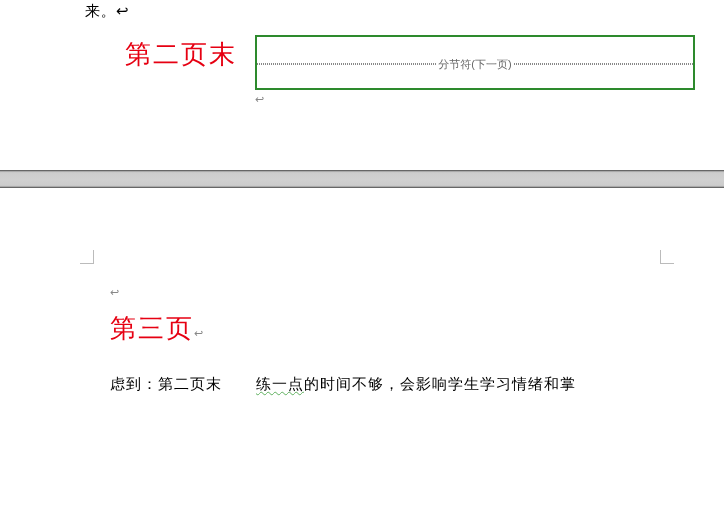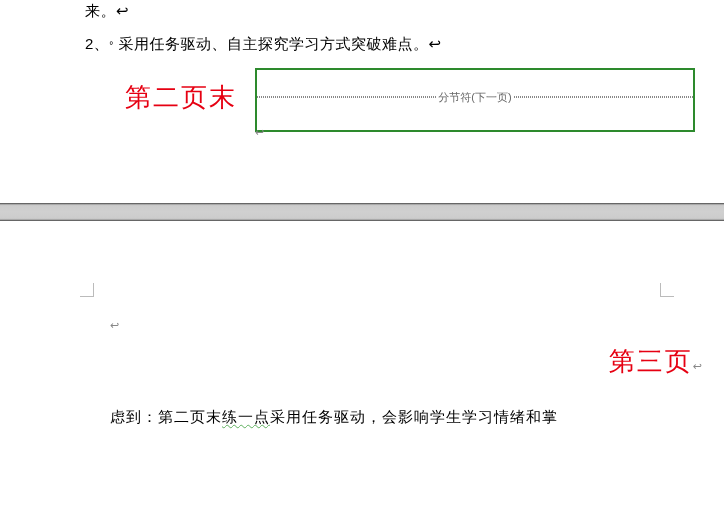--- a/index.html
+++ b/index.html
@@ -46,28 +46,28 @@
       padding-left: 105px;
       height: 60px;
     }
     .red-label-1 {
       color: #e60012;
       font-size: 26px;
       font-family: Liberation Sans, sans-serif;
       display: inline-block;
       vertical-align: top;
       letter-spacing: 2px;
-      margin-top: 12px;
+      margin-top: 2px;
     }
     .section-break-box {
       position: absolute;
       left: 235px;
       top: 0;
       width: 440px;
-      height: 64px;
+      height: 55px;
       border: 2px solid #2d8a2d;
       background: transparent;
       text-align: right;
     }
     .section-break-line {
       position: absolute;
       left: 0;
       top: 19px;
       width: 100%;
       height: 16px;
@@ -135,46 +135,43 @@
       font-size: 11px;
       color: #888;
     }
     .red-label-2 {
       color: #e60012;
       font-size: 26px;
       font-family: "SimSun", serif;
       margin-left: 90px;
       margin-top: 12px;
       letter-spacing: 2px;
-      text-align: right;
     }
     .underline-wavy {
       display: inline-block;
       text-decoration: underline wavy #5fb05f;
       text-decoration-thickness: 1px;
       text-underline-offset: 2px;
+      margin-left: 34px;
     }
     .body-text {
       font-size: 15px;
       color: #000;
       margin-left: 90px;
       margin-top: 20px;
       letter-spacing: 1px;
       line-height: 2.4;
     }
   </style>
 </head>
 <body>
 
 <div class="page-top">
   <div class="fragment-line">来。↩</div>
 
-  <div class="list-line">
-    <span class="list-number">2、</span><span class="dot">°</span> <span>采用任务驱动、自主探究学习方式突破难点。↩</span>
-  </div>
 
 
   <div class="annotation-row">
     <span class="red-label-1">第二页末</span>
     <div class="section-break-box">
       <div class="section-break-line">
         <div class="dotted-line"></div>
         <span class="section-break-text">分节符(下一页)</span>
         <div class="dotted-line"></div>
       </div>
@@ -191,15 +188,15 @@
     <div class="corner-tr"></div>
   </div>
 
   <div class="return-mark-2">↩</div>
 
   <div class="red-label-2">
     <span>第三页</span><span style="font-size:11px;color:#888;vertical-align:baseline">↩</span>
   </div>
 
   <div class="body-text">
-    <span>虑到：第二页末</span><span class="underline-wavy">练一点</span><span>采用任务驱动，会影响学生学习情绪和掌</span>
+    <span>虑到：第二页末</span><span class="underline-wavy">练一点</span><span>的时间不够，会影响学生学习情绪和掌</span>
   </div>
 </div>
 
 </body></html>

